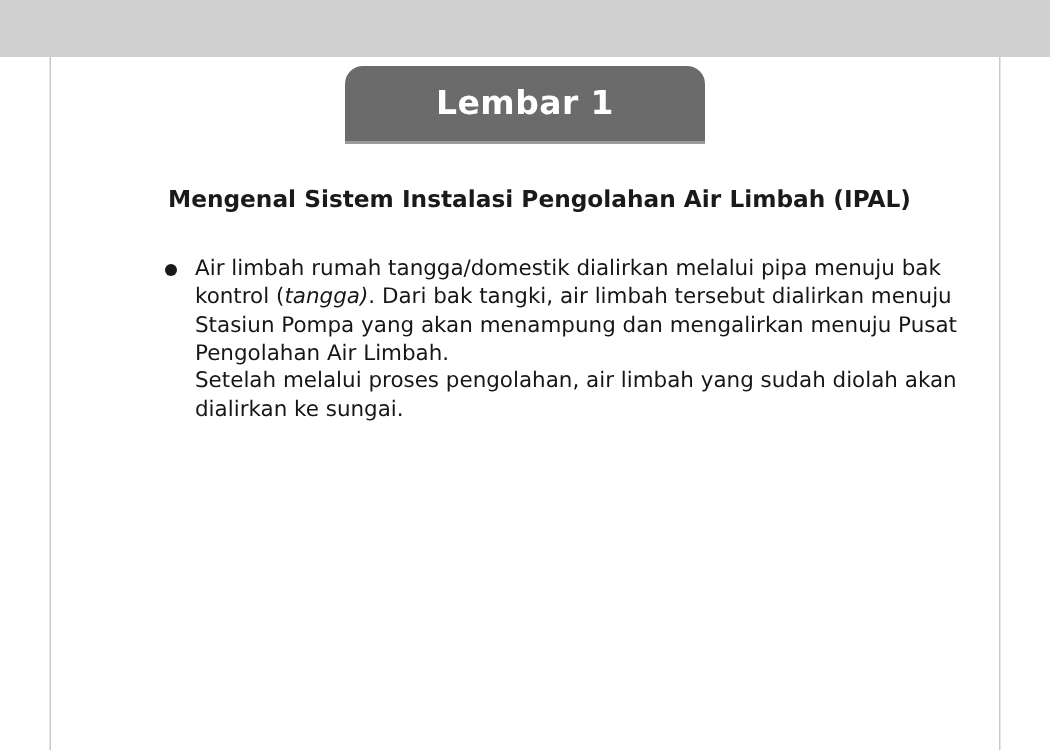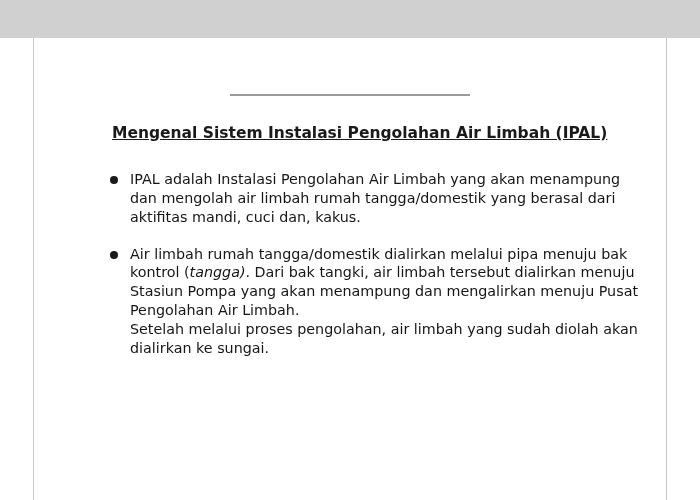--- a/index.html
+++ b/index.html
@@ -80,21 +80,20 @@
   
   .heading {
     position: absolute;
     left: 112px;
     top: 124px;
     width: 520px;
     font-size: 15.5px;
     font-weight: bold;
     color: #1a1a1a;
     font-family: "DejaVu Sans", sans-serif;
-    text-decoration: underline;
   }
   
   .bullets {
     position: absolute;
     left: 108px;
     top: 170px;
     width: 540px;
   }
   .bullet-item {
     position: relative;
@@ -124,30 +123,29 @@
 </style>
 </head>
 <body>
 
 <div class="page">
 
   <div class="top-band"></div>
   <div class="left-rule"></div>
   <div class="right-rule"></div>
 
+  <div class="title-tab">
+    <span class="title-tab-text">Lembar 1</span>
+  </div>
   <div class="tab-underline"></div>
 
   <div class="heading">Mengenal Sistem Instalasi Pengolahan Air Limbah (IPAL)</div>
 
   <div class="bullets">
 
-    <div class="bullet-item">
-      <span class="bullet-dot"></span>
-      <span class="bullet-text">IPAL adalah  Instalasi Pengolahan Air Limbah yang akan menampung dan mengolah air limbah rumah tangga/domestik yang berasal dari aktifitas mandi, cuci dan, kakus.</span>
-    </div>
 
 
     <div class="bullet-item">
       <span class="bullet-dot"></span>
       <span class="bullet-text"><span>Air limbah rumah tangga/domestik dialirkan melalui pipa menuju bak kontrol (</span><span class="it">tangga)</span><span>. Dari bak tangki, air limbah tersebut dialirkan menuju Stasiun Pompa yang akan menampung dan mengalirkan menuju Pusat Pengolahan Air Limbah.
 Setelah melalui proses pengolahan, air limbah yang sudah diolah akan dialirkan ke sungai.</span></span>
     </div>
 
   </div>
 

